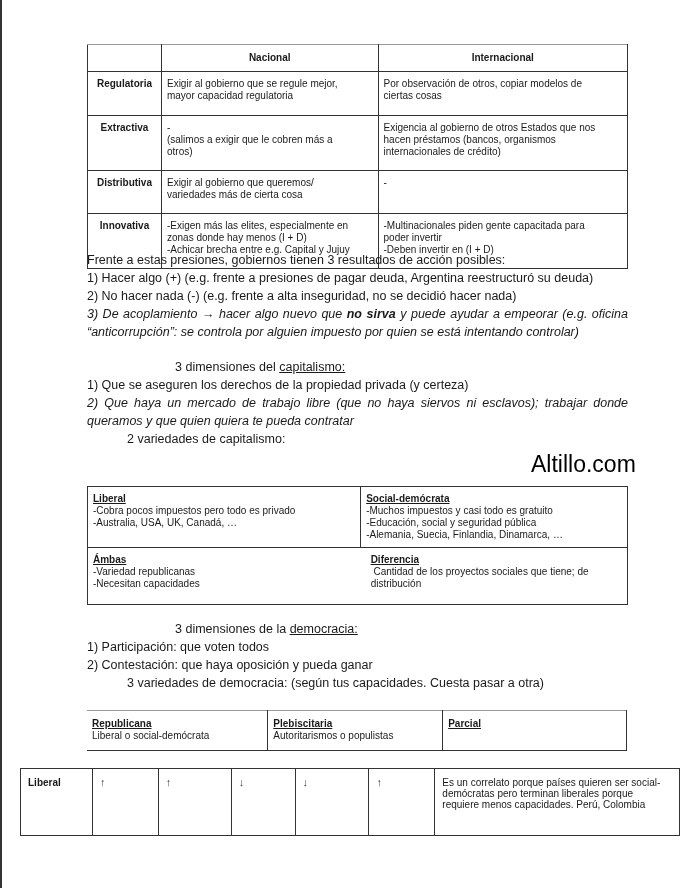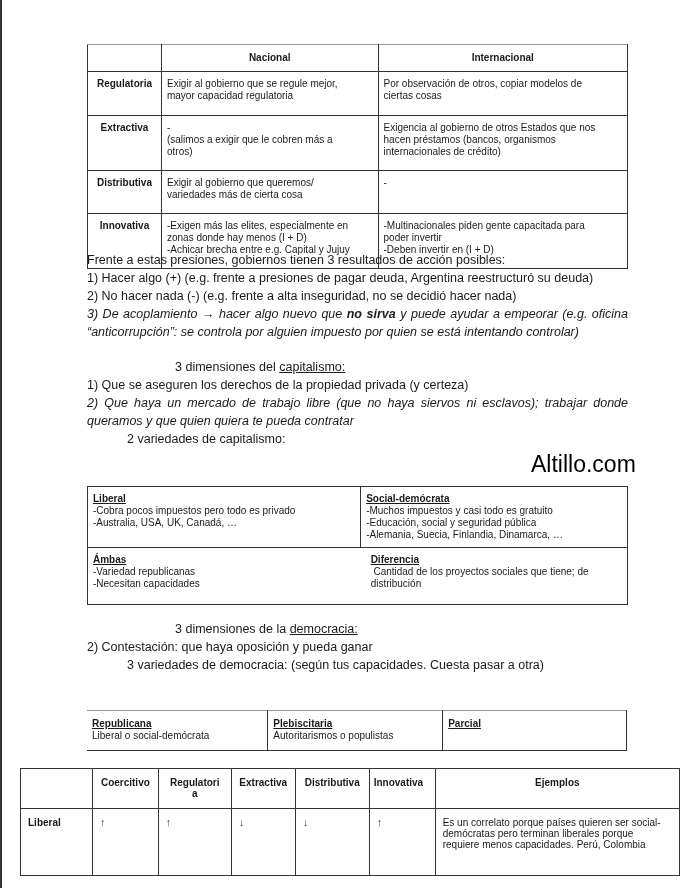--- a/index.html
+++ b/index.html
@@ -124,20 +124,21 @@
       <div class="uhead">Diferencia</div>
       <div style="white-space:pre"> Cantidad de los proyectos sociales que tiene; de</div>
       <div>distribución</div>
     </td>
   </tr>
 </tbody>
   </table>
 
 <div class="para" style="top:620px;">
   <div class="indent-title"><span>3 dimensiones de la </span><span class="bu">democracia:</span></div>
+  <div>1) Participación: que voten todos</div>
   <div>2) Contestación: que haya oposición y pueda ganar</div>
   <div class="indent-sub">3 variedades de democracia: (según tus capacidades. Cuesta pasar a otra)</div>
 </div>
 
 <table class="abs t3">
   <colgroup>
       <col style="width:181px">
       <col style="width:175px">
       <col style="width:184px">
     </colgroup>
@@ -163,29 +164,20 @@
   <colgroup>
     <col style="width:72px">
       <col style="width:66px">
       <col style="width:73px">
       <col style="width:64px">
       <col style="width:74px">
       <col style="width:66px">
       <col style="width:245px">
   </colgroup>
   <tbody>
-      <tr>
-    <th></th>
-    <th>Coercitivo</th>
-    <th><span>Regulatori</span><br><span>a</span></th>
-    <th>Extractiva</th>
-    <th>Distributiva</th>
-    <th class="left">Innovativa</th>
-    <th>Ejemplos</th>
-  </tr>
   <tr>
     <td class="rowhead">Liberal</td>
     <td class="arrow">↑</td>
     <td class="arrow">↑</td>
     <td class="arrow">↓</td>
     <td class="arrow">↓</td>
     <td class="arrow">↑</td>
     <td>Es un correlato porque países quieren ser social-demócratas pero terminan liberales porque requiere menos capacidades. Perú, Colombia</td>
   </tr>
 </tbody>

